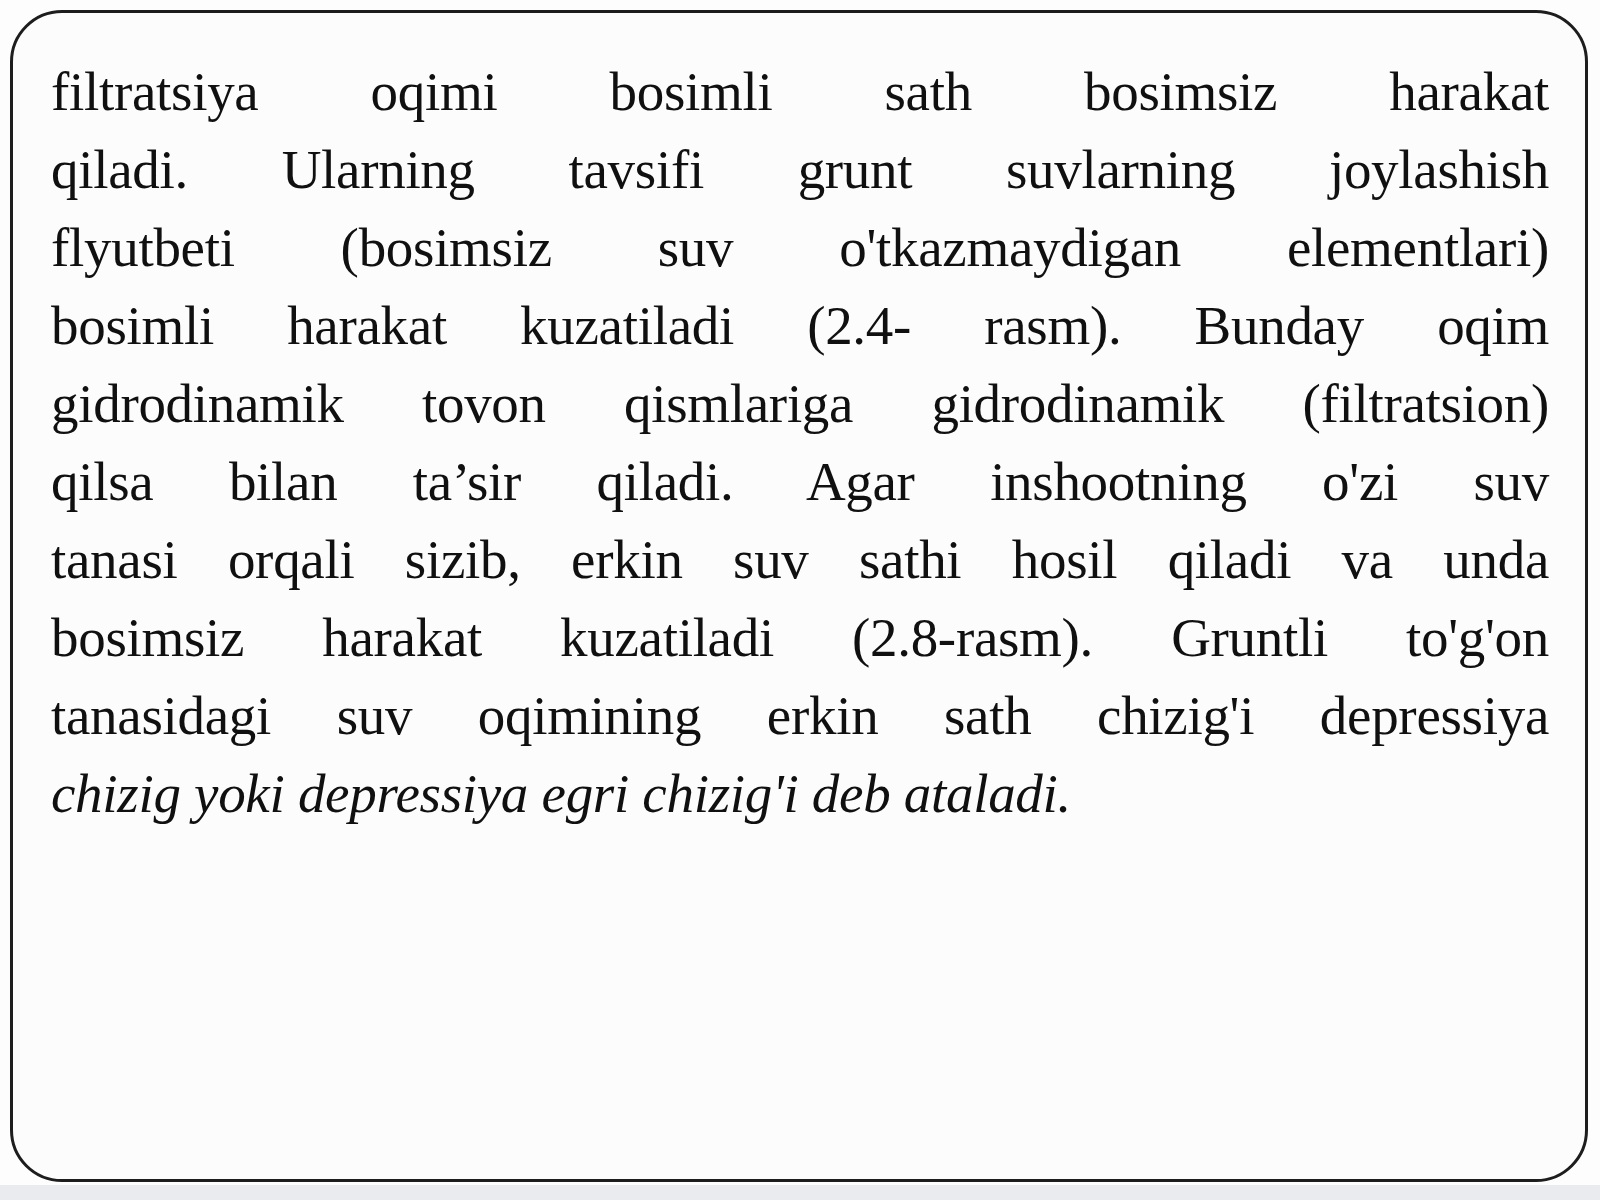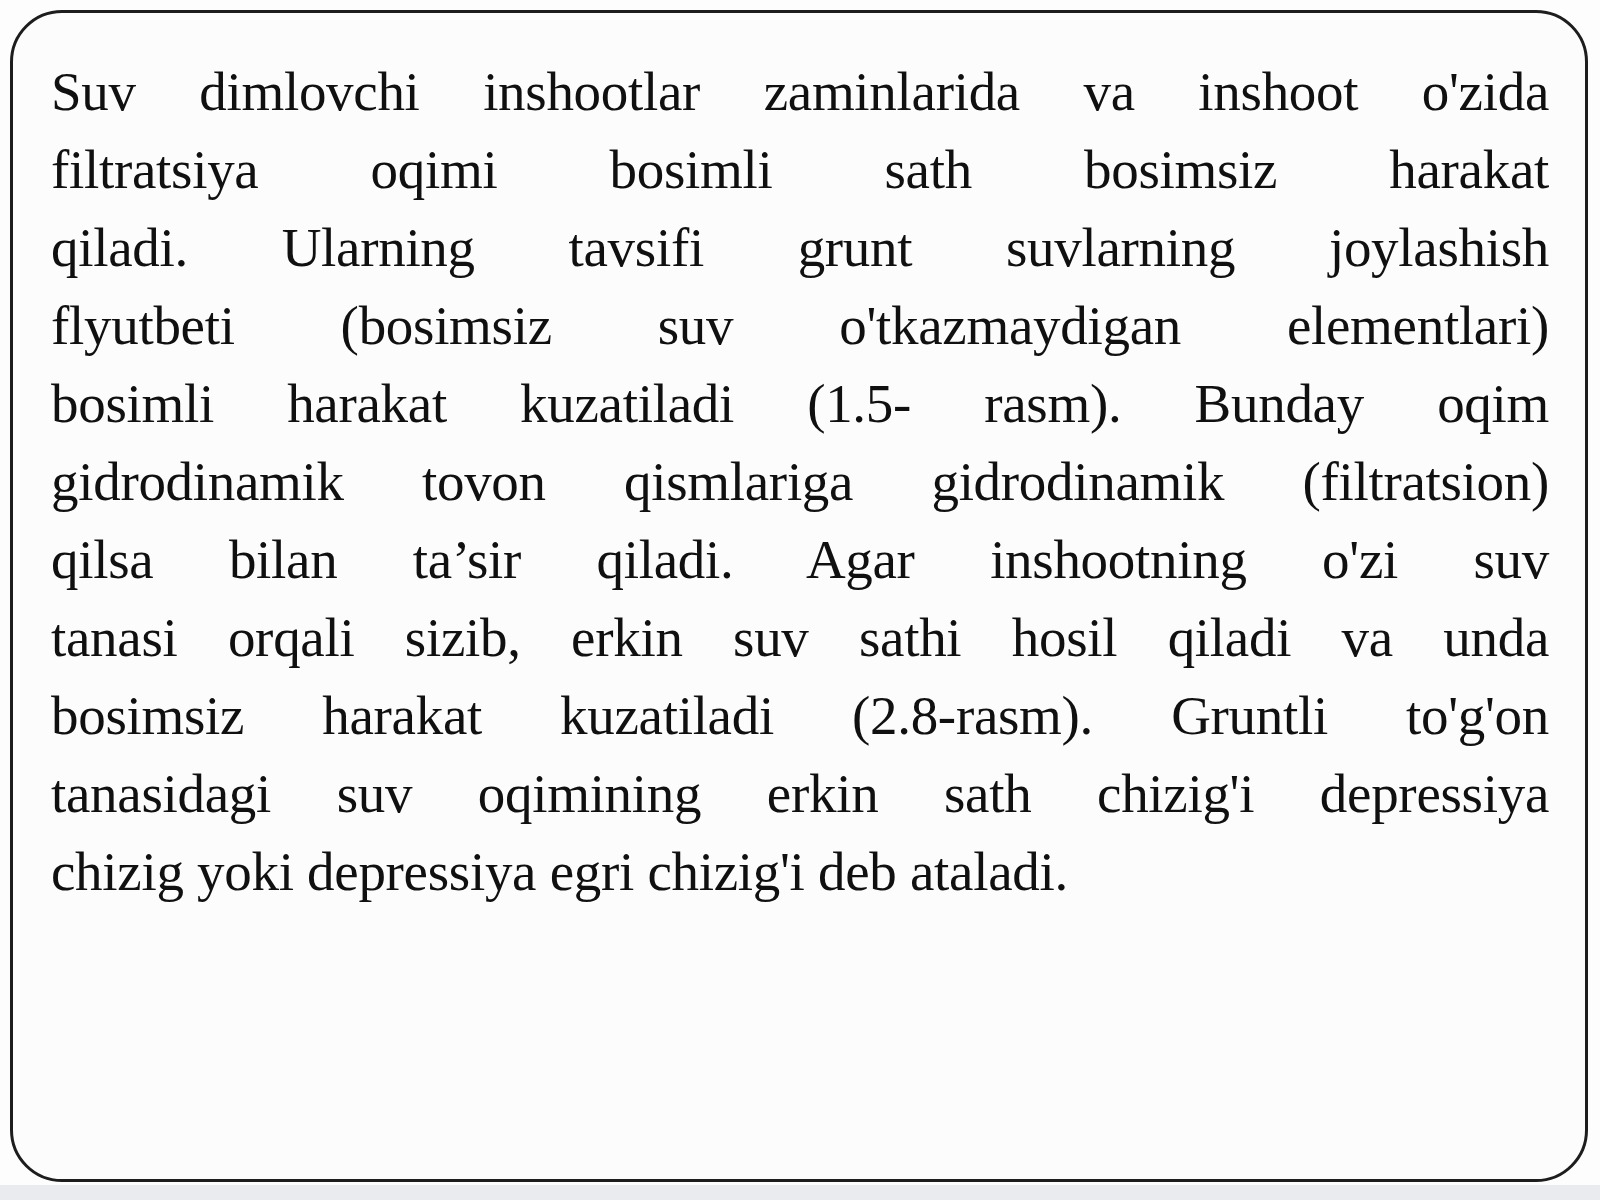--- a/index.html
+++ b/index.html
@@ -48,44 +48,44 @@
     line-height: 78px;
     height: 78px;
     letter-spacing: -0.3px;
     text-align: justify;
     text-align-last: justify;
     white-space: nowrap;
     overflow: visible;
   }
   .line.last {
     text-align-last: left;
+    font-style: italic;
   }
   .line b {
     font-weight: normal;
   }
 </style>
 </head>
 <body>
 
 <div class="page">
   <div class="bottom-strip"></div>
   <div class="card">
     <div class="text-block">
 
-      <div class="line"><span>Suv dimlovchi inshootlar zaminlarida va inshoot o'zida</span></div>
 
       <div class="line"><span>filtratsiya oqimi </span><b>bosimli</b><span> sath </span><b>bosimsiz</b><span> harakat</span></div>
 
       <div class="line"><span>qiladi. Ularning tavsifi grunt suvlarning joylashish</span></div>
 
 
       <div class="line"><span>flyutbeti (bosimsiz suv o'tkazmaydigan elementlari)</span></div>
 
 
-      <div class="line"><b>bosimli</b><span> harakat kuzatiladi (1.5- rasm). Bunday oqim</span></div>
+      <div class="line"><b>bosimli</b><span> harakat kuzatiladi (2.4- rasm). Bunday oqim</span></div>
 
       <div class="line"><span>gidrodinamik tovon qismlariga gidrodinamik (filtratsion)</span></div>
 
       <div class="line"><span>qilsa bilan ta’sir qiladi. Agar inshootning o'zi suv</span></div>
 
 
       <div class="line"><span>tanasi orqali sizib, erkin suv sathi hosil qiladi va unda</span></div>
 
       <div class="line"><b>bosimsiz</b><span> harakat kuzatiladi (2.8-rasm). Gruntli to'g'on</span></div>
 

